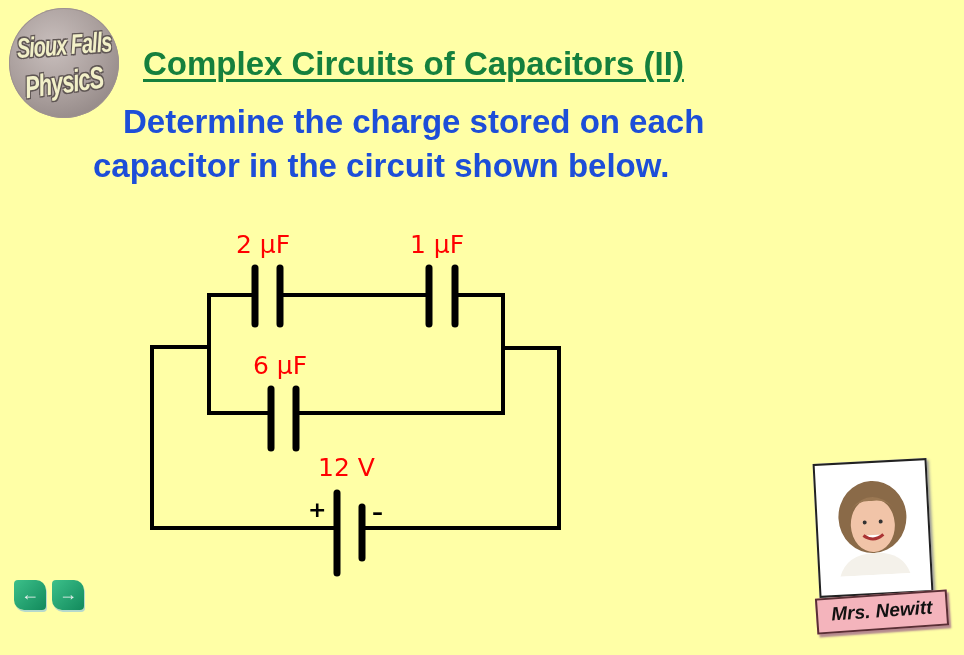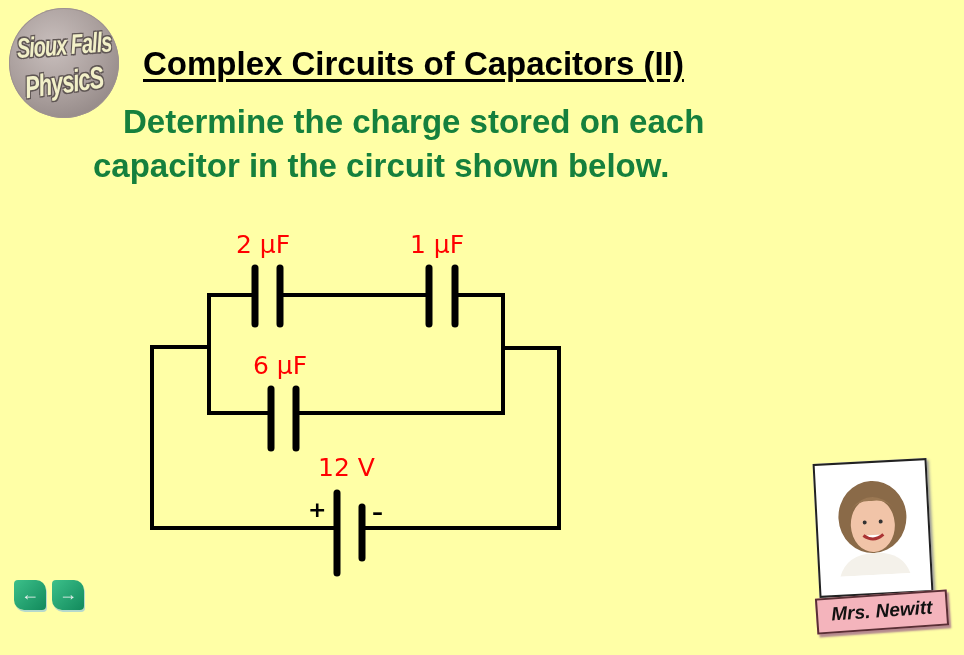--- a/index.html
+++ b/index.html
@@ -16,26 +16,26 @@
   .logo span {
     position:absolute; left:0; width:100%; text-align:center;
     font-family:"Liberation Sans", sans-serif; font-weight:bold; font-style:italic;
     color:#f2f0c8; text-shadow:1px 1px 0 #5f5654, -1px -1px 0 #5f5654, 1px -1px 0 #5f5654, -1px 1px 0 #5f5654;
     transform:scaleY(1.35); letter-spacing:-1px;
   }
   .logo .l1 { top:26px; font-size:20px; transform:rotate(-4deg) scaleY(1.4); }
   .logo .l2 { top:62px; font-size:22px; transform:rotate(-8deg) scaleY(1.4); }
   .title {
     position:absolute; left:143px; top:45px; font-size:33px; font-weight:bold;
-    color:#000000; text-decoration:underline; text-decoration-thickness:3px; text-underline-offset:4px;
+    color:#15803d; text-decoration:underline; text-decoration-thickness:3px; text-underline-offset:4px;
     white-space:nowrap;
   }
   .question {
     position:absolute; left:93px; top:100px; width:760px; font-size:33px; font-weight:bold;
-    color:#15803d; line-height:44px; text-indent:30px;
+    color:#1d4ed8; line-height:44px; text-indent:30px;
   }
   svg.circuit { position:absolute; left:0; top:0; }
   .lbl { font-family:"DejaVu Sans", sans-serif; font-size:25px; fill:#ff0000; }
   .nav { position:absolute; top:580px; width:32px; height:30px; border-radius:4px 10px 4px 10px;
     background:linear-gradient(135deg,#3cc08a,#128a5c); box-shadow:1px 2px 0 #b6d9cc; }
   .nav span { position:absolute; left:0; top:4px; width:100%; text-align:center; color:#e8f0ee; font-size:18px; font-weight:bold; }
   .photo {
     position:absolute; left:816px; top:461px; width:110px; height:130px; background:#ffffff;
     border:2px solid #222; transform:rotate(-3deg); box-shadow:2px 2px 3px #999;
   }

